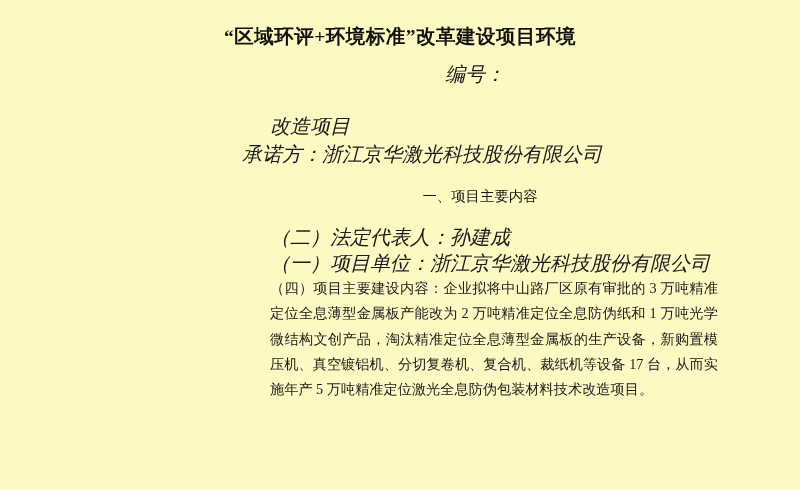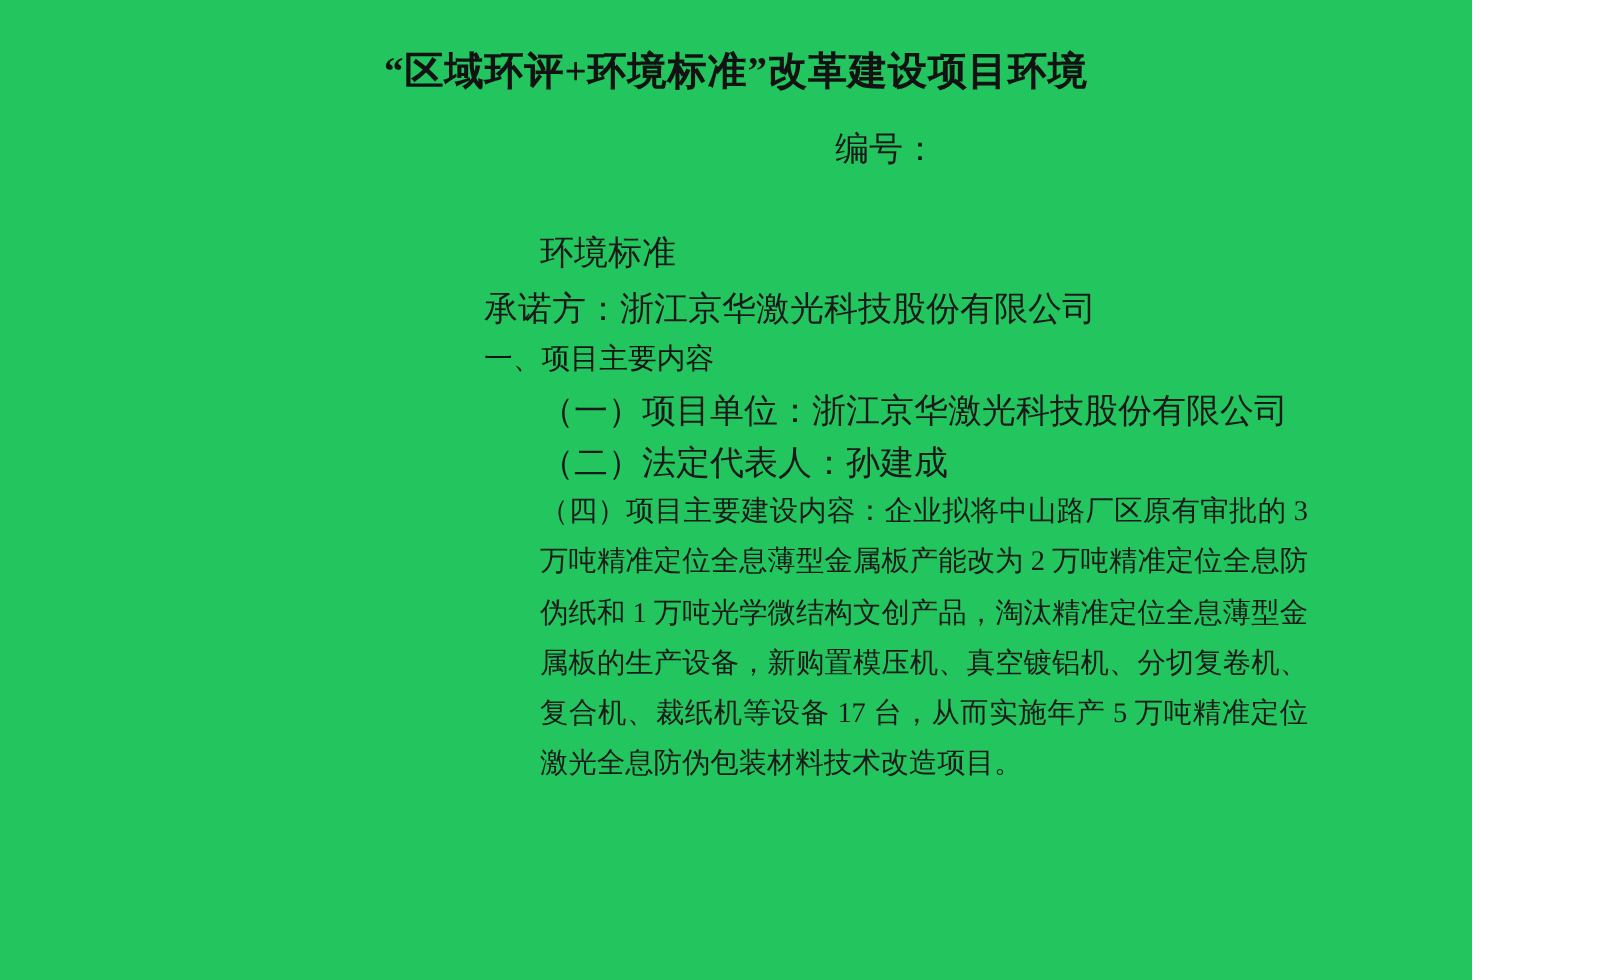--- a/index.html
+++ b/index.html
@@ -9,63 +9,65 @@
   body {
     width: 800px;
     height: 490px;
     background: #ffffff;
     font-family: "Liberation Serif", "DejaVu Serif", serif;
     color: #1b1b1b;
     overflow: hidden;
   }
   .page {
     position: relative;
-    width: 736px;
+    width: 800px;
     height: 490px;
     box-sizing: border-box;
     padding: 18px 64px 0 64px;
-    background: #22c55e;
+    background: #fef9c3;
   }
   .title-block {
     text-align: center;
     margin: 4px 0 0 0;
   }
   .title-line {
     font-size: 19.5px;
     font-weight: bold;
     letter-spacing: 0.5px;
     line-height: 30px;
     color: #121212;
   }
   .body-block {
     margin-top: 26px;
     padding-left: 178px;
     padding-right: 18px;
   }
   .p {
-    font-size: 17px;
+    font-size: 20px;
     line-height: 25.5px;
     color: #1a1a1a;
     margin: 0;
     text-align: justify;
+    font-style: italic;
   }
   .p.tight {
     margin-top: 1px;
   }
   .gap-sm { margin-top: 3px; }
   .gap-md { margin-top: 7px; }
   .indent-2 { padding-left: 28px; }
   .indent-hang {
     padding-left: 28px;
   }
   .section-head {
     font-size: 14.4px;
     line-height: 25.5px;
-    margin: 0;
+    margin: 16px;
     color: #141414;
+    text-align: center;
   }
   .label { white-space: nowrap; }
   .block-para {
     font-size: 14.2px;
     line-height: 25.3px;
     text-align: justify;
     margin: 0;
   }
 </style>
 </head>
@@ -76,30 +78,30 @@
   <div class="title-block">
     <div class="title-line">“区域环评+环境标准”改革建设项目环境</div>
   </div>
 
   <div style="text-align:center; margin-top:10px;">
     <span class="p" style="display:inline-block; padding-left:150px;">编号：</span>
   </div>
 
   <div class="body-block">
 
-    <p class="p tight indent-2">环境标准</p>
+    <p class="p tight indent-2">改造项目</p>
 
 
     <p class="p gap-sm">
       <span class="label">承诺方：</span><span>浙江京华激光科技股份有限公司</span>
     </p>
 
     <p class="section-head gap-sm">一、项目主要内容</p>
 
+    <p class="p indent-2">（二）法定代表人：孙建成</p>
     <p class="p indent-2">（一）项目单位：浙江京华激光科技股份有限公司</p>
-    <p class="p indent-2">（二）法定代表人：孙建成</p>
 
     <p class="block-para indent-hang" style="text-indent:0; padding-left:28px;">
       <span>（四）项目主要建设内容：企业拟将中山路厂区原有审批的 3 万吨精准定位全息薄型金属板产能改为 2 万吨精准定位全息防伪纸和 1 万吨光学微结构文创产品，淘汰精准定位全息薄型金属板的生产设备，新购置模压机、真空镀铝机、分切复卷机、复合机、裁纸机等设备 17 台，从而实施年产 5 万吨精准定位激光全息防伪包装材料技术改造项目。</span>
     </p>
 
   </div>
 </div>
 
 </body></html>

